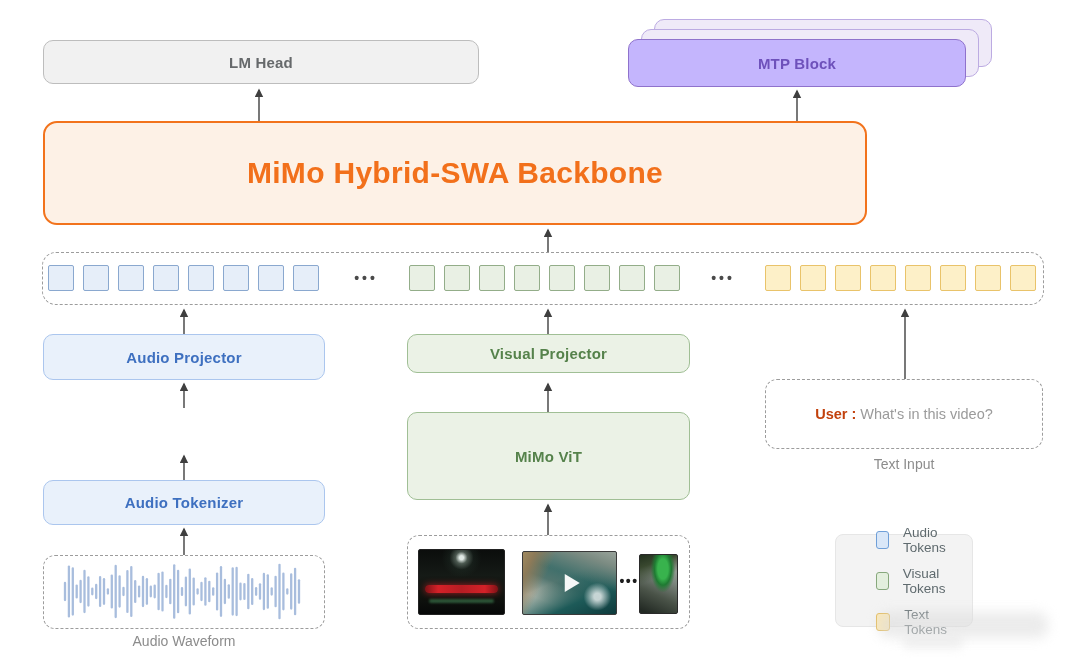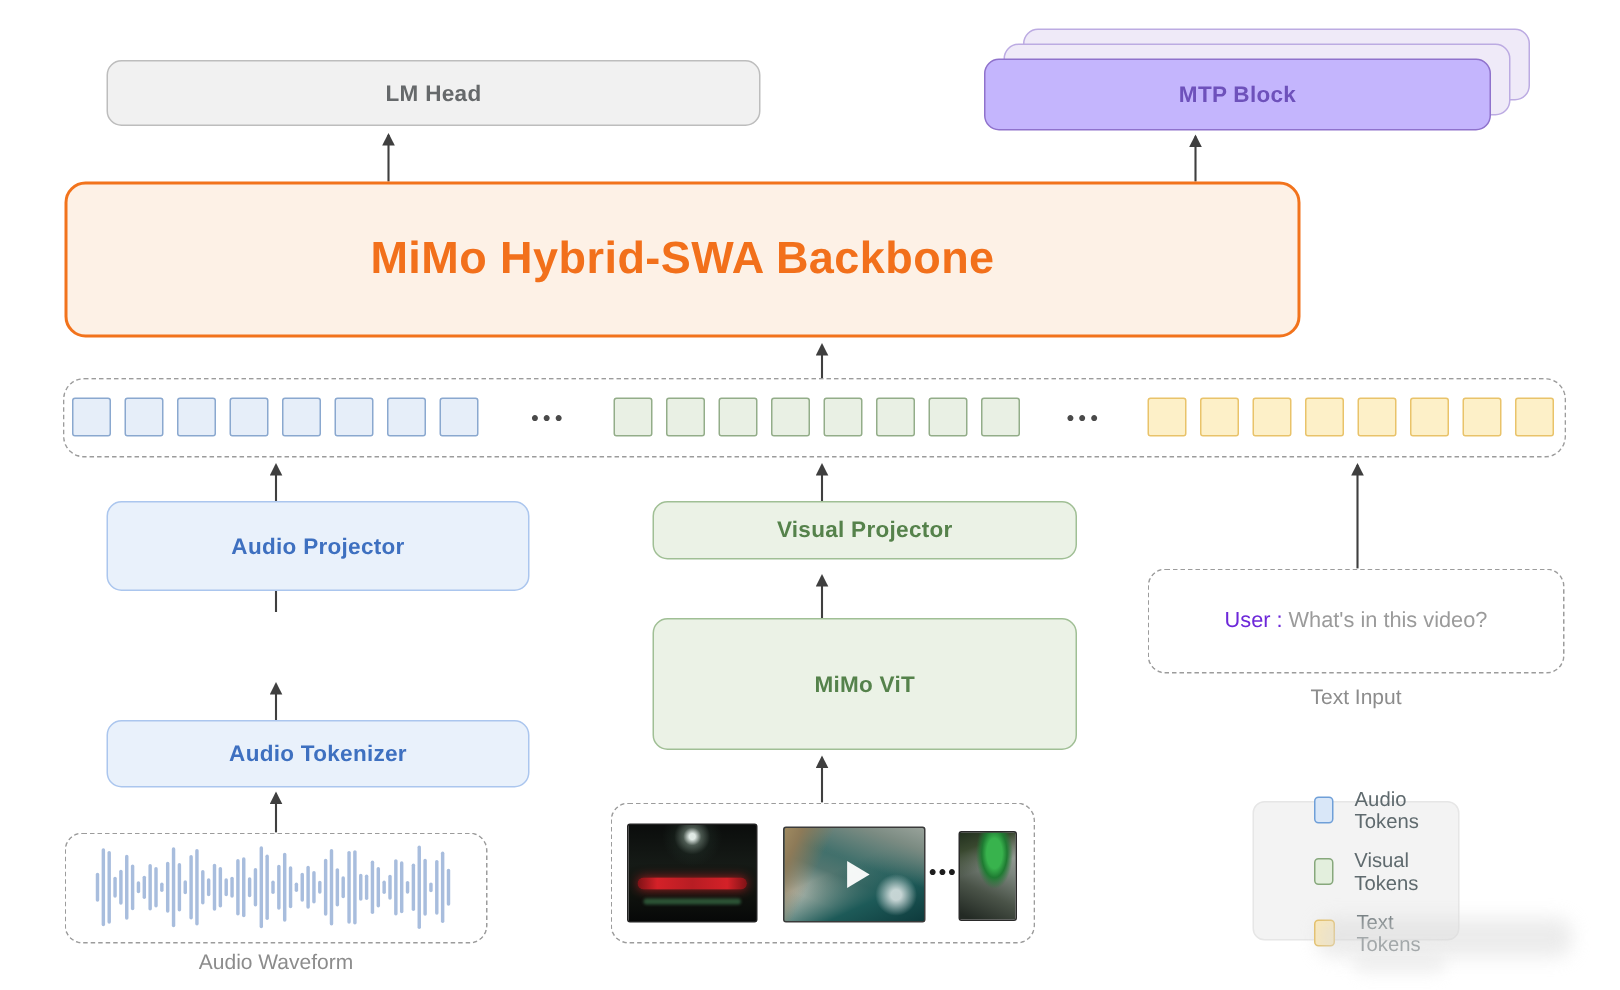--- a/index.html
+++ b/index.html
@@ -4,21 +4,21 @@
 <style>
   html,body{margin:0;padding:0;background:#fff;}
   .canvas{
     position:relative;width:1080px;height:660px;background:#ffffff;
     font-family:"Liberation Sans", sans-serif;overflow:hidden;
   }
   .abs{position:absolute;box-sizing:border-box;}
   .flexc{display:flex;align-items:center;justify-content:center;}
 
   
-  .box{border-radius:10px;font-size:15px;font-weight:600;letter-spacing:.2px;margin-left:28px;}
+  .box{border-radius:10px;font-size:15px;font-weight:600;letter-spacing:.2px;}
   .gray-box{background:#f1f1f1;border:1px solid #bdbdbd;color:#66696b;}
   .purple-box{background:#c4b5fd;border:1.5px solid #8f72cc;color:#6e51bb;}
   .purple-ghost{background:#efeaf8;border:1.5px solid #bcab e2;}
   .purple-ghost{background:#efeaf8;border:1.5px solid #bcabe2;}
   .orange-box{background:#fdf1e6;border:2px solid #f2731c;border-radius:14px;}
   .orange-title{color:#f2701b;font-size:30px;font-weight:700;letter-spacing:.3px;}
   .blue-box{background:#e9f1fb;border:1.5px solid #abc6ee;color:#3e70c0;}
   .green-box{background:#ebf2e6;border:1.5px solid #a0bf95;color:#55824b;}
 
   
@@ -29,21 +29,21 @@
   .tk{width:26px;height:26px;border-radius:2px;box-sizing:border-box;}
   .tk-audio{background:#e6eef9;border:1.5px solid #8aa8cf;}
   .tk-visual{background:#e9f0e4;border:1.5px solid #93ad89;}
   .tk-text{background:#fdf0c8;border:1.5px solid #e9c36a;}
 
   .dots{color:#4a4a4a;font-size:14px;font-weight:700;letter-spacing:3px;text-align:center;}
   .small-label{color:#8c8c8c;font-size:14px;text-align:center;}
 
   
   .user-line{font-size:14.5px;color:#9b9b9b;}
-  .user-line b{color:#6d28d9;font-weight:400;margin-right:4px;}
+  .user-line b{color:#c2410c;font-weight:700;margin-right:4px;}
 
   
   .legend{background:#f3f3f3;border:1px solid #e6e6e6;border-radius:8px;
           display:flex;flex-direction:column;justify-content:center;gap:11px;padding:10px 13px;}
   .legend-row{display:flex;align-items:center;gap:14px;}
   .sw{width:18px;height:18px;border-radius:3px;box-sizing:border-box;}
   .sw-audio{background:#d9e7f8;border:1.5px solid #6f9fd8;}
   .sw-visual{background:#e3efdd;border:1.5px solid #87a87c;}
   .sw-text{background:#fce9b8;border:1.5px solid #e4bc5c;}
   .legend-label{font-size:13.5px;color:#5f6a6e;}
@@ -152,21 +152,21 @@
       <div class="tk tk-text"></div>
       <div class="tk tk-text"></div>
       <div class="tk tk-text"></div>
       <div class="tk tk-text"></div>
       <div class="tk tk-text"></div>
       <div class="tk tk-text"></div>
       <div class="tk tk-text"></div>
       <div class="tk tk-text"></div>
     </div>
 
-  <div class="abs box blue-box flexc" style="left:43px;top:334px;width:282px;height:60px;">
+  <div class="abs box blue-box flexc" style="left:43px;top:334px;width:282px;height:46px;">
     <span>Audio Projector</span>
   </div>
   <div class="abs box blue-box flexc" style="left:43px;top:480px;width:282px;height:45px;">
     <span>Audio Tokenizer</span>
   </div>
 
   <div class="abs box green-box flexc" style="left:407px;top:334px;width:283px;height:39px;">
     <span>Visual Projector</span>
   </div>
   <div class="abs box green-box flexc" style="left:407px;top:412px;width:283px;height:88px;">

